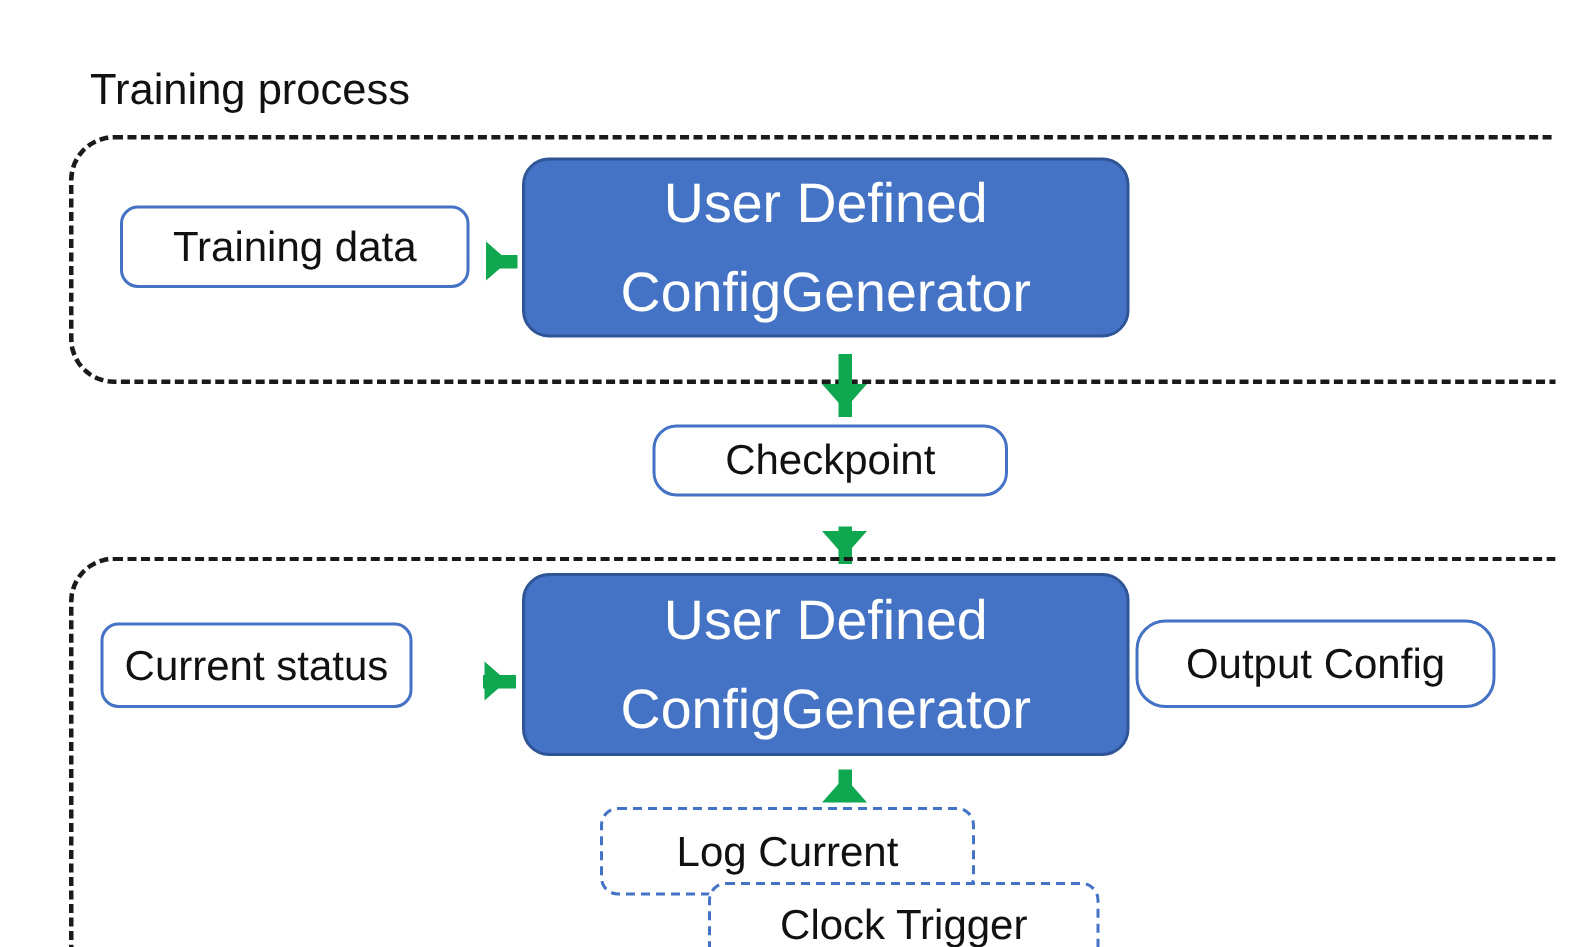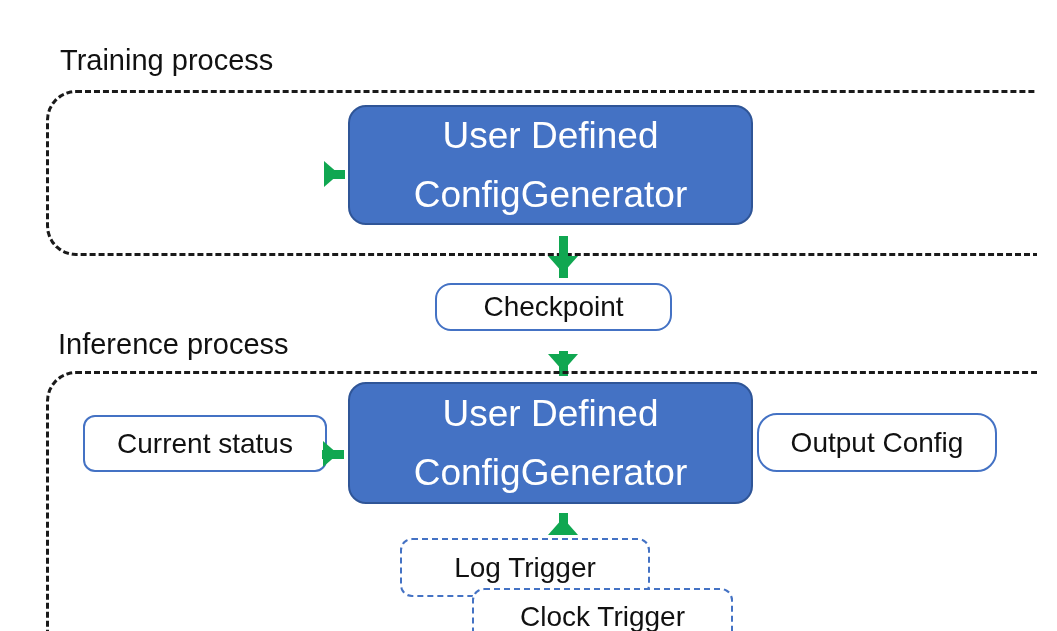--- a/index.html
+++ b/index.html
@@ -99,20 +99,23 @@
 </style>
 </head>
 <body>
 
 <div class="canvas">
 
   <div class="section-label" style="left:20px; top:4px;">Training process</div>
 
   <div class="dashed-region" style="left:6px; top:50px; width:1045px; height:166px;"></div>
 
+  <div class="node outline" style="left:40px; top:97px; width:233px; height:55px;">
+    <span>Training data</span>
+  </div>
 
   <div class="arrow arrow-right" style="left:274px; top:111px; width:35px; height:26px;">
     <div class="shaft"></div>
     <div class="head"></div>
   </div>
 
   <div class="node solid" style="left:308px; top:65px; width:405px; height:120px;">
     <span>User Defined</span>
     <span>ConfigGenerator</span>
   </div>
@@ -124,25 +127,24 @@
 
   <div class="node outline" style="left:395px; top:243px; width:237px; height:48px; border-radius:16px;">
     <span>Checkpoint</span>
   </div>
 
   <div class="arrow arrow-down" style="left:498px; top:301px; width:30px; height:40px;">
     <div class="shaft"></div>
     <div class="head"></div>
   </div>
 
-  <div class="section-label" style="left:18px; top:288px;">Inference process</div>
 
   <div class="dashed-region" style="left:6px; top:331px; width:1045px; height:291px;"></div>
 
-  <div class="node outline" style="left:43px; top:375px; width:244px; height:57px;">
+  <div class="node outline" style="left:27px; top:375px; width:208px; height:57px;">
     <span>Current status</span>
   </div>
 
   <div class="arrow arrow-right" style="left:272px; top:391px; width:36px; height:26px;">
     <div class="shaft"></div>
     <div class="head"></div>
   </div>
 
   <div class="node solid" style="left:308px; top:342px; width:405px; height:122px;">
     <span>User Defined</span>
@@ -157,20 +159,20 @@
   <div class="node outline" style="left:717px; top:373px; width:240px; height:59px;border-radius:20px;">
     <span>Output Config</span>
   </div>
 
   <div class="arrow arrow-up" style="left:497px; top:468px; width:32px; height:30px;">
     <div class="shaft"></div>
     <div class="head"></div>
   </div>
 
   <div class="node dashed-outline" style="left:360px; top:498px; width:250px; height:59px; z-index:1;">
-    <span>Log Trigger</span>
+    <span>Log Current</span>
   </div>
 
   <div class="node dashed-outline" style="left:432px; top:548px; width:261px; height:58px; z-index:2;">
     <span>Clock Trigger</span>
   </div>
 
 </div>
 
 </body></html>

